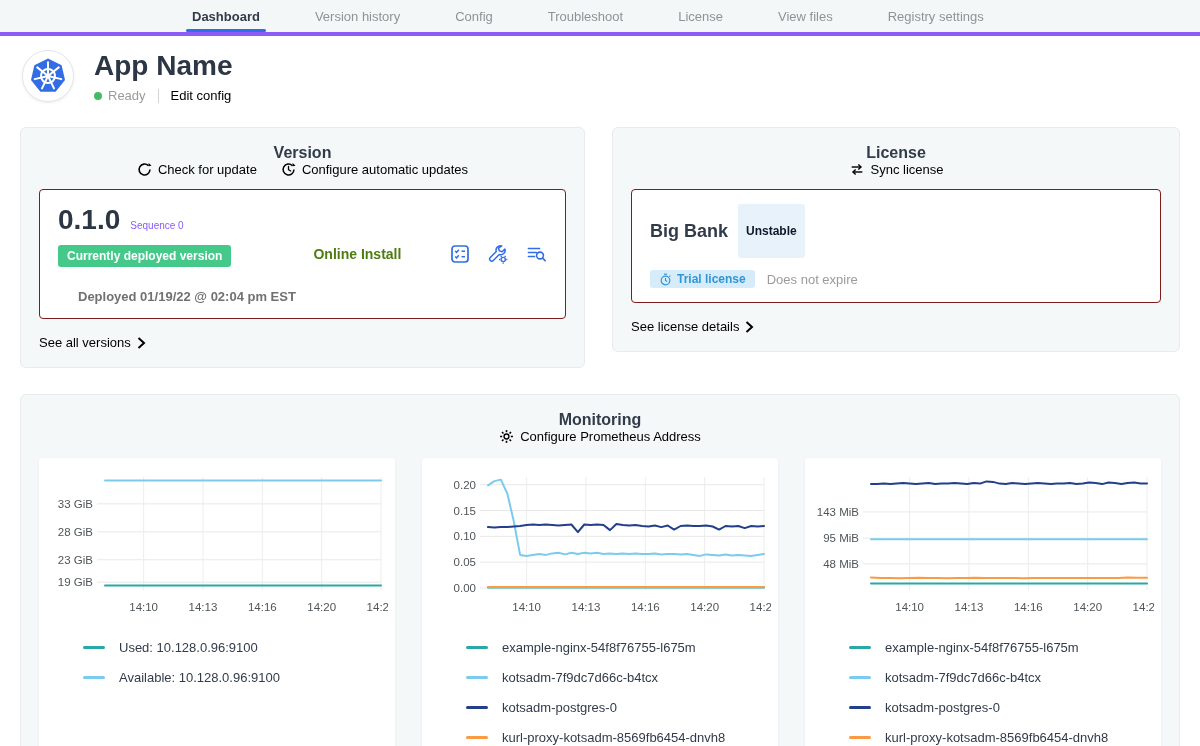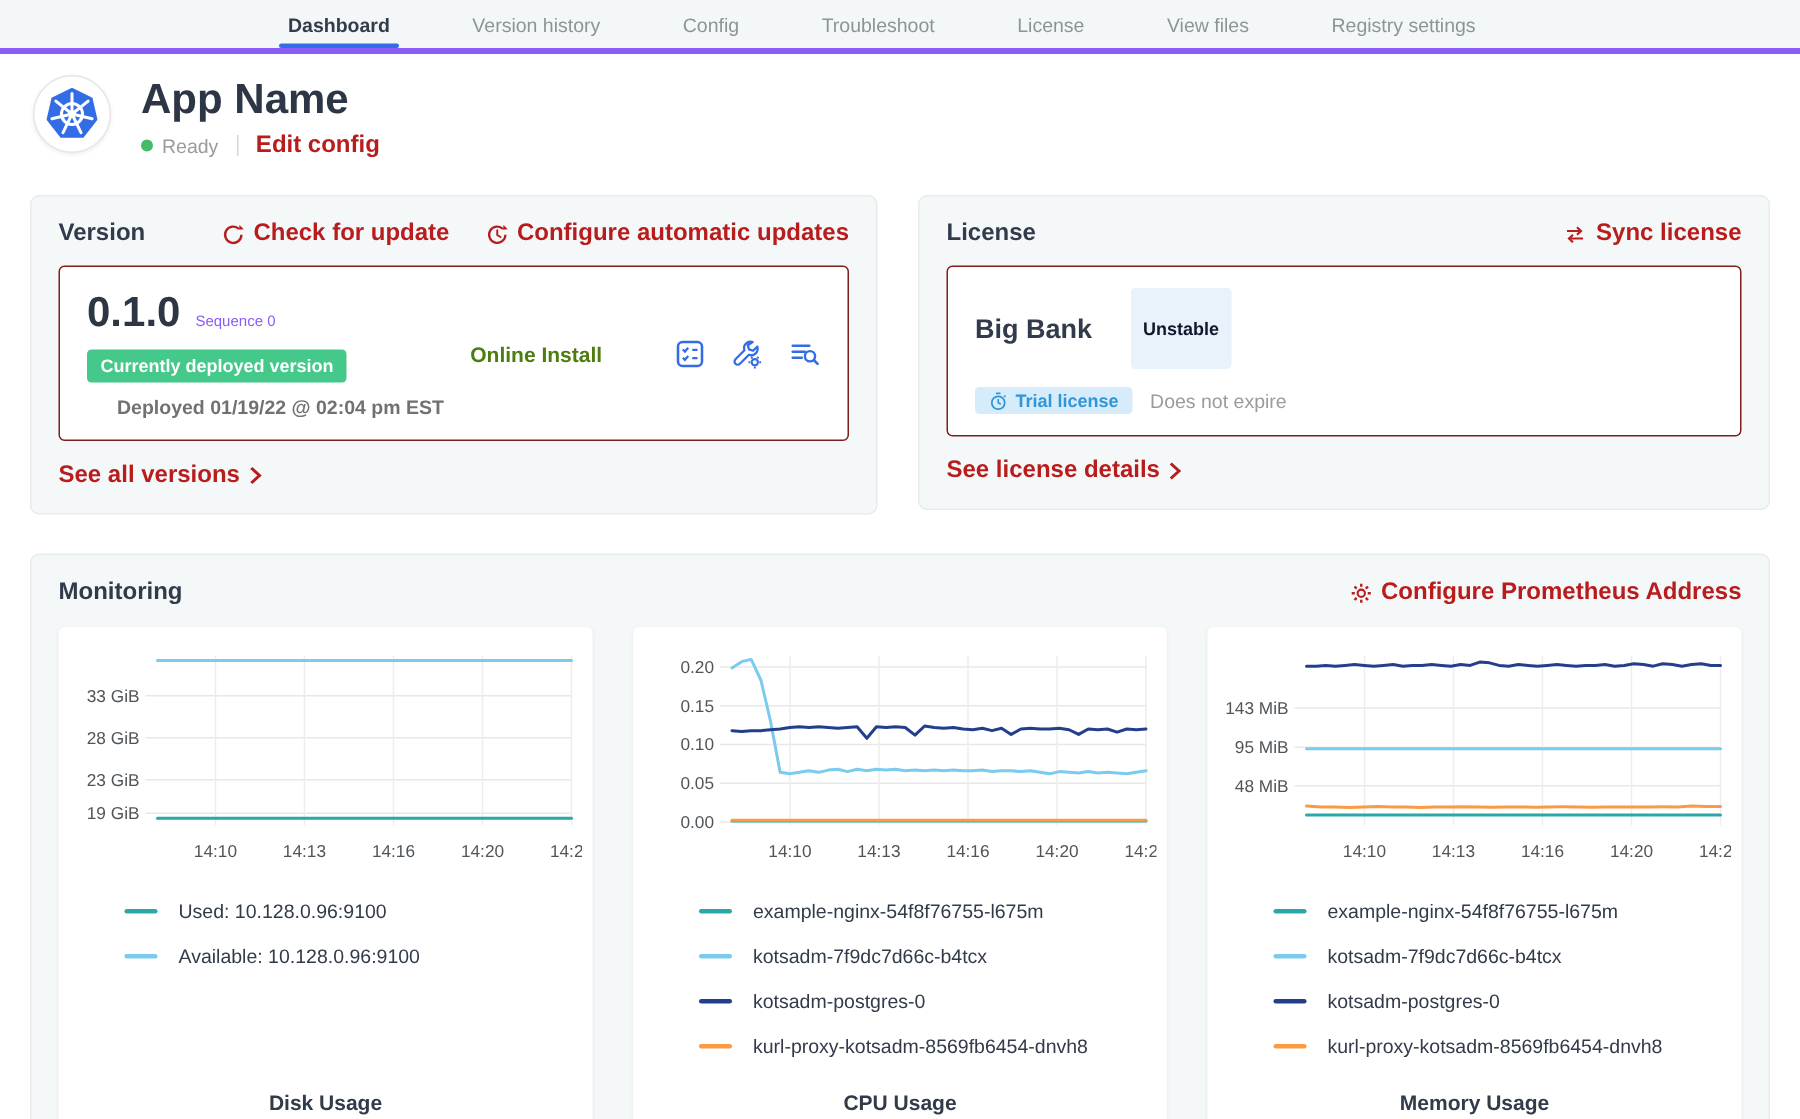--- a/index.html
+++ b/index.html
@@ -29,51 +29,51 @@
     width:52px; height:52px; border-radius:50%; background:#fff;
     border:1px solid #e3e7e9; box-shadow:0 1px 3px rgba(0,0,0,.08);
     display:flex; align-items:center; justify-content:center;
   }
   .app-head-text { margin-left:20px; }
   .app-name { font-size:28px; font-weight:bold; color:#2c3644; line-height:32px; }
   .status-row { margin-top:6px; display:flex; align-items:center; font-size:13px; }
   .status-dot { width:8px; height:8px; border-radius:50%; background:#44bb66; }
   .status-text { color:#9b9b9b; margin-left:6px; }
   .v-divider { width:1px; height:14px; background:#d2d6d8; margin:0 12px; }
-  .link { color:#b91c1c; font-weight:700; cursor:pointer; text-decoration:none;
-          display:inline-flex; align-items:center; gap:6px; font-size:16px; }
+  .link { color:#000000; font-weight:400; cursor:pointer; text-decoration:none;
+          display:inline-flex; align-items:center; gap:6px; font-size:13px; }
   
   .cards-row { display:flex; gap:27px; padding:0 20px; margin-top:24px; align-items:flex-start; }
   .panel {
     background:#f4f8f9; border:1px solid #e7ebec; border-radius:6px;
     padding:16px 18px;
   }
-  .panel-header { display:flex; justify-content:space-between; align-items:center; }
+  .panel-header { display:flex; align-items:center;flex-direction:column; }
   .panel-title { font-size:16px; font-weight:bold; color:#323b4a; }
   .header-links { display:flex; gap:24px; align-items:center; }
   .inner-card {
     background:#fff; border:1px solid #7f1d1d; border-radius:4px;
     margin-top:12px; padding:14px 18px;
   }
   .version-panel { width:565px; }
   .license-panel { width:568px; }
   .version-body { display:flex; align-items:center; justify-content:space-between; }
   .v-row { display:flex; align-items:baseline; gap:10px; }
   .version-number { font-size:28px; font-weight:bold; color:#2c3644; }
   .sequence { font-size:10px; color:#8b5cf6; }
   .badge-green {
     display:inline-block; margin-top:9px; background:#44c98a; color:#fff;
     font-size:12px; font-weight:bold; padding:4px 9px; border-radius:3px;
   }
-  .deployed { margin-top:9px; font-size:13px; color:#717171; font-weight:600;padding-left:20px; }
+  .deployed { margin-top:22px; font-size:13px; color:#717171; font-weight:600;padding-left:20px; }
   .install-type { font-size:14px; color:#4d7c0f; font-weight:bold; margin-right:30px; }
   .v-icons { display:flex; gap:16px; color:#326de6; align-items:center; }
   .icon-btn { cursor:pointer; display:flex; }
   .panel-footer { margin-top:14px; }
-  .lic-row1 { display:flex; align-items:center; gap:26px; }
+  .lic-row1 { display:flex; align-items:center; gap:10px; }
   .lic-name { font-size:18px; font-weight:bold; color:#323b4a; }
   .badge-channel {
     background:#e8f2fa; color:#0f172a; font-size:12px; font-weight:600;
     padding:20px 8px; border-radius:3px;
   }
   .lic-row2 { display:flex; align-items:center; margin-top:12px; }
   .badge-trial {
     background:#d6ecfb; color:#3196d6; font-size:12px; font-weight:bold;
     padding:2px 9px; border-radius:3px; display:inline-flex; align-items:center; gap:5px;
   }

